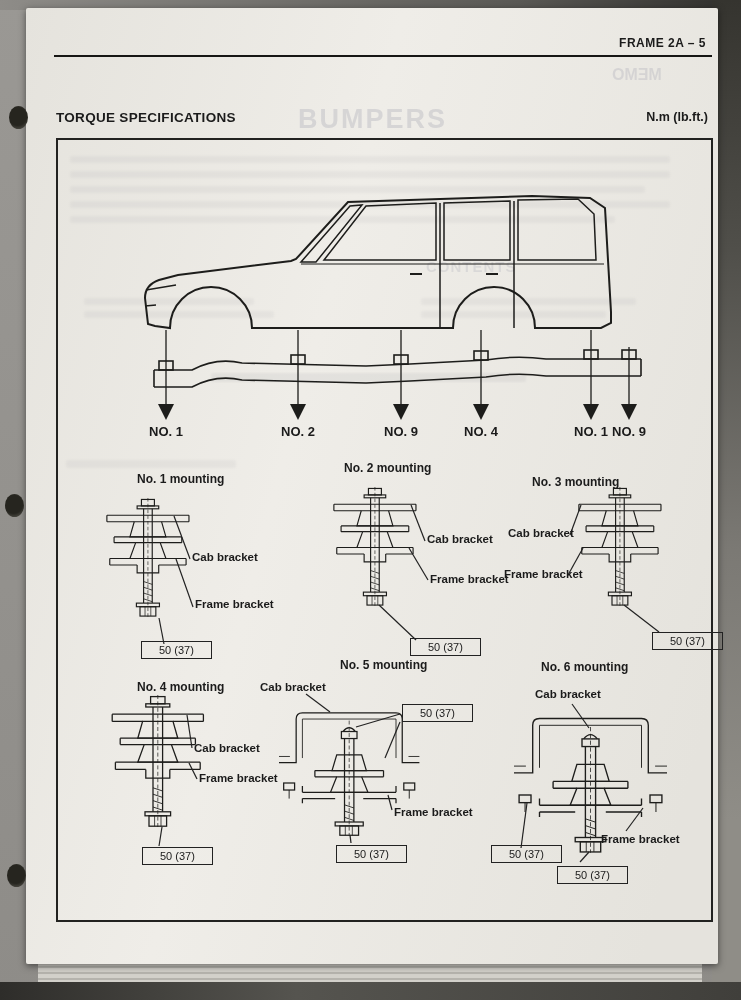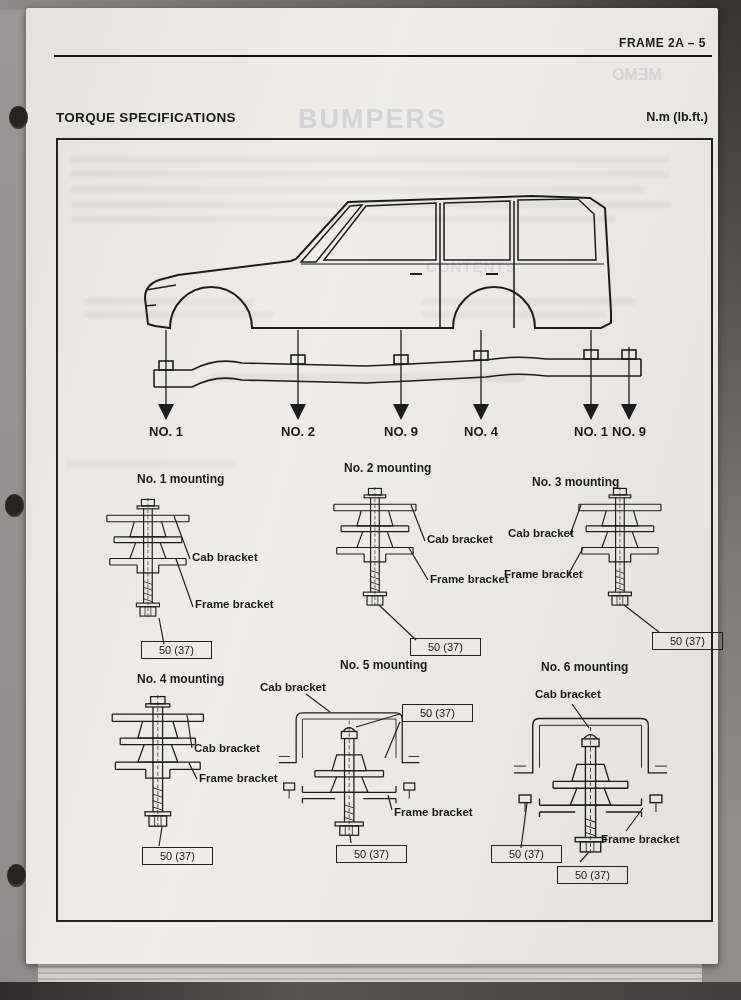--- a/index.html
+++ b/index.html
@@ -209,21 +209,21 @@
               <path d="M64 120 L79 93"></path>
               <path d="M155 177 L120 150"></path>
             </g>
           </svg>
           <span class="mlabel" style="left:4px;top:72px;">Cab bracket</span>
           <span class="mlabel" style="left:0px;top:113px;">Frame bracket</span>
           <span class="tq" style="left:148px;top:177px;">50 (37)</span>
         </div>
 
         <div class="mount" style="left:21px;top:520px;width:230px;height:230px;">
-          <span class="m-title" style="left:58px;top:12px;text-align:center;">No. 4 mounting</span>
+          <span class="m-title" style="left:58px;top:20px;text-align:center;">No. 4 mounting</span>
           <svg width="230" height="230" viewBox="0 0 230 230">
             <use href="#mountA" transform="translate(30,35) scale(0.8)"></use>
             <g stroke="#222" stroke-width="1.2">
               <path d="M113 88 L108 55"></path>
               <path d="M118 119 L110 103"></path>
               <path d="M80 186 L83 167"></path>
             </g>
           </svg>
           <span class="mlabel" style="left:115px;top:82px;">Cab bracket</span>
           <span class="mlabel" style="left:120px;top:112px;">Frame bracket</span>

